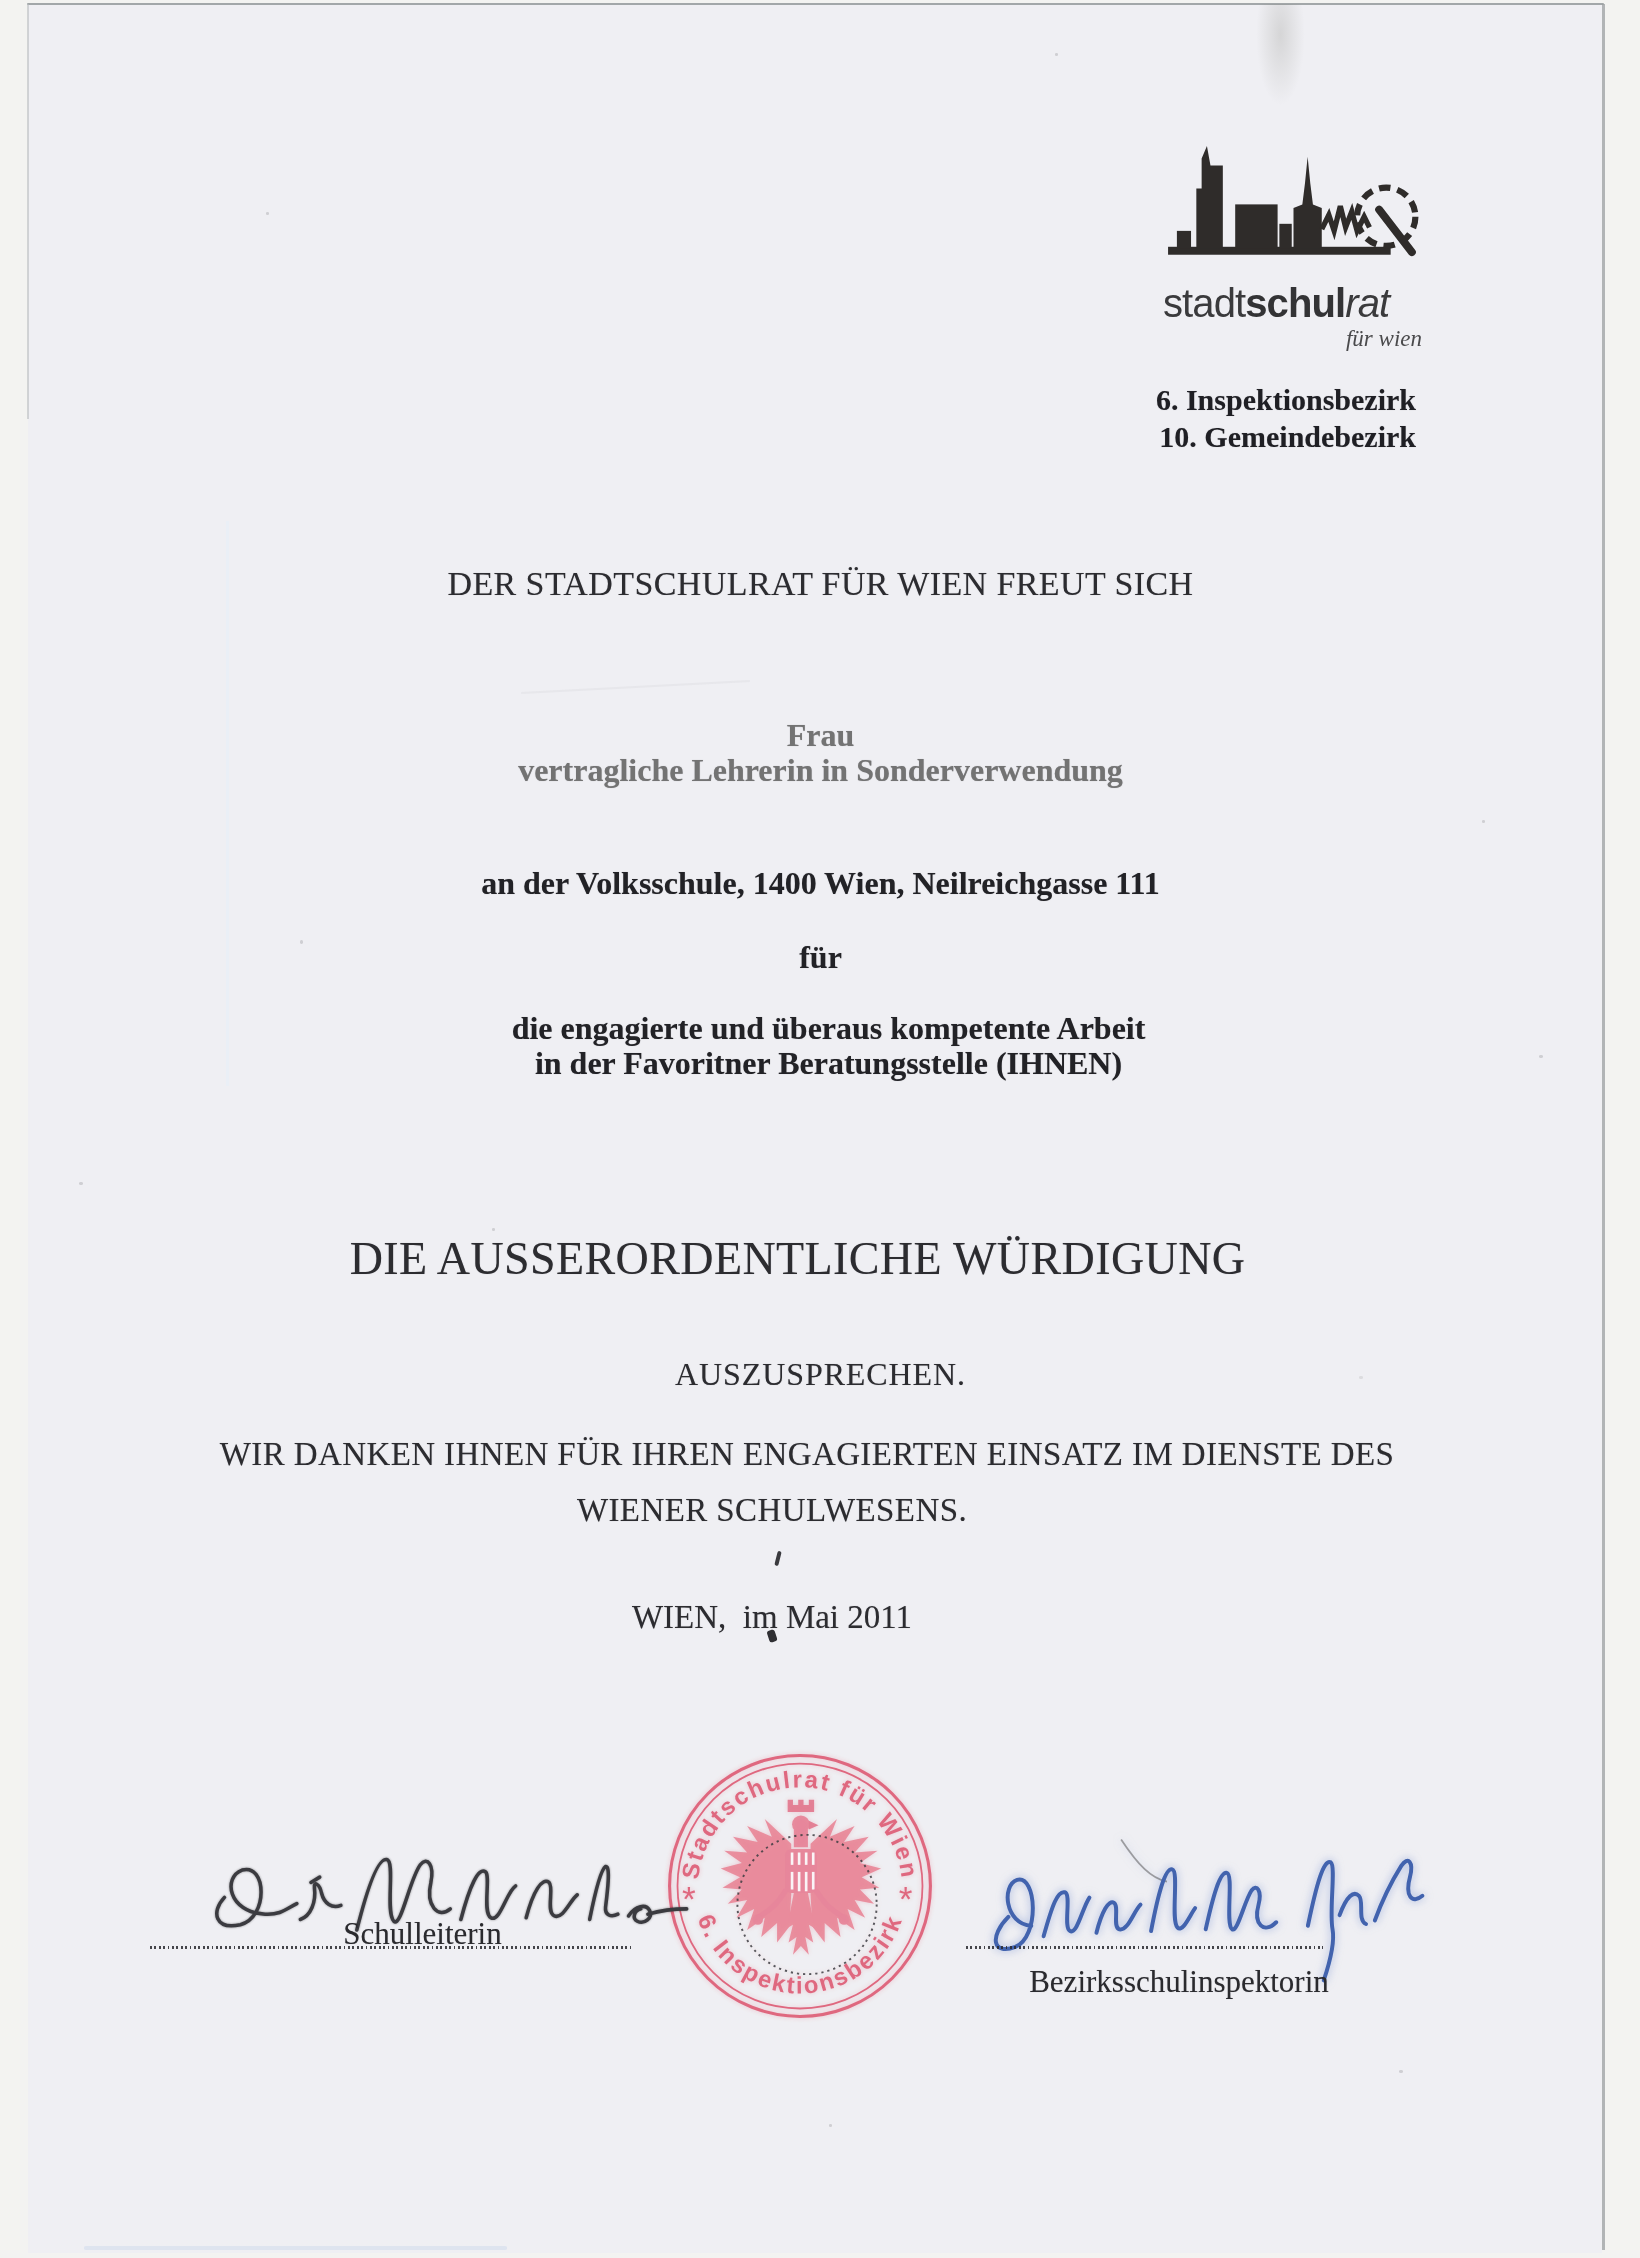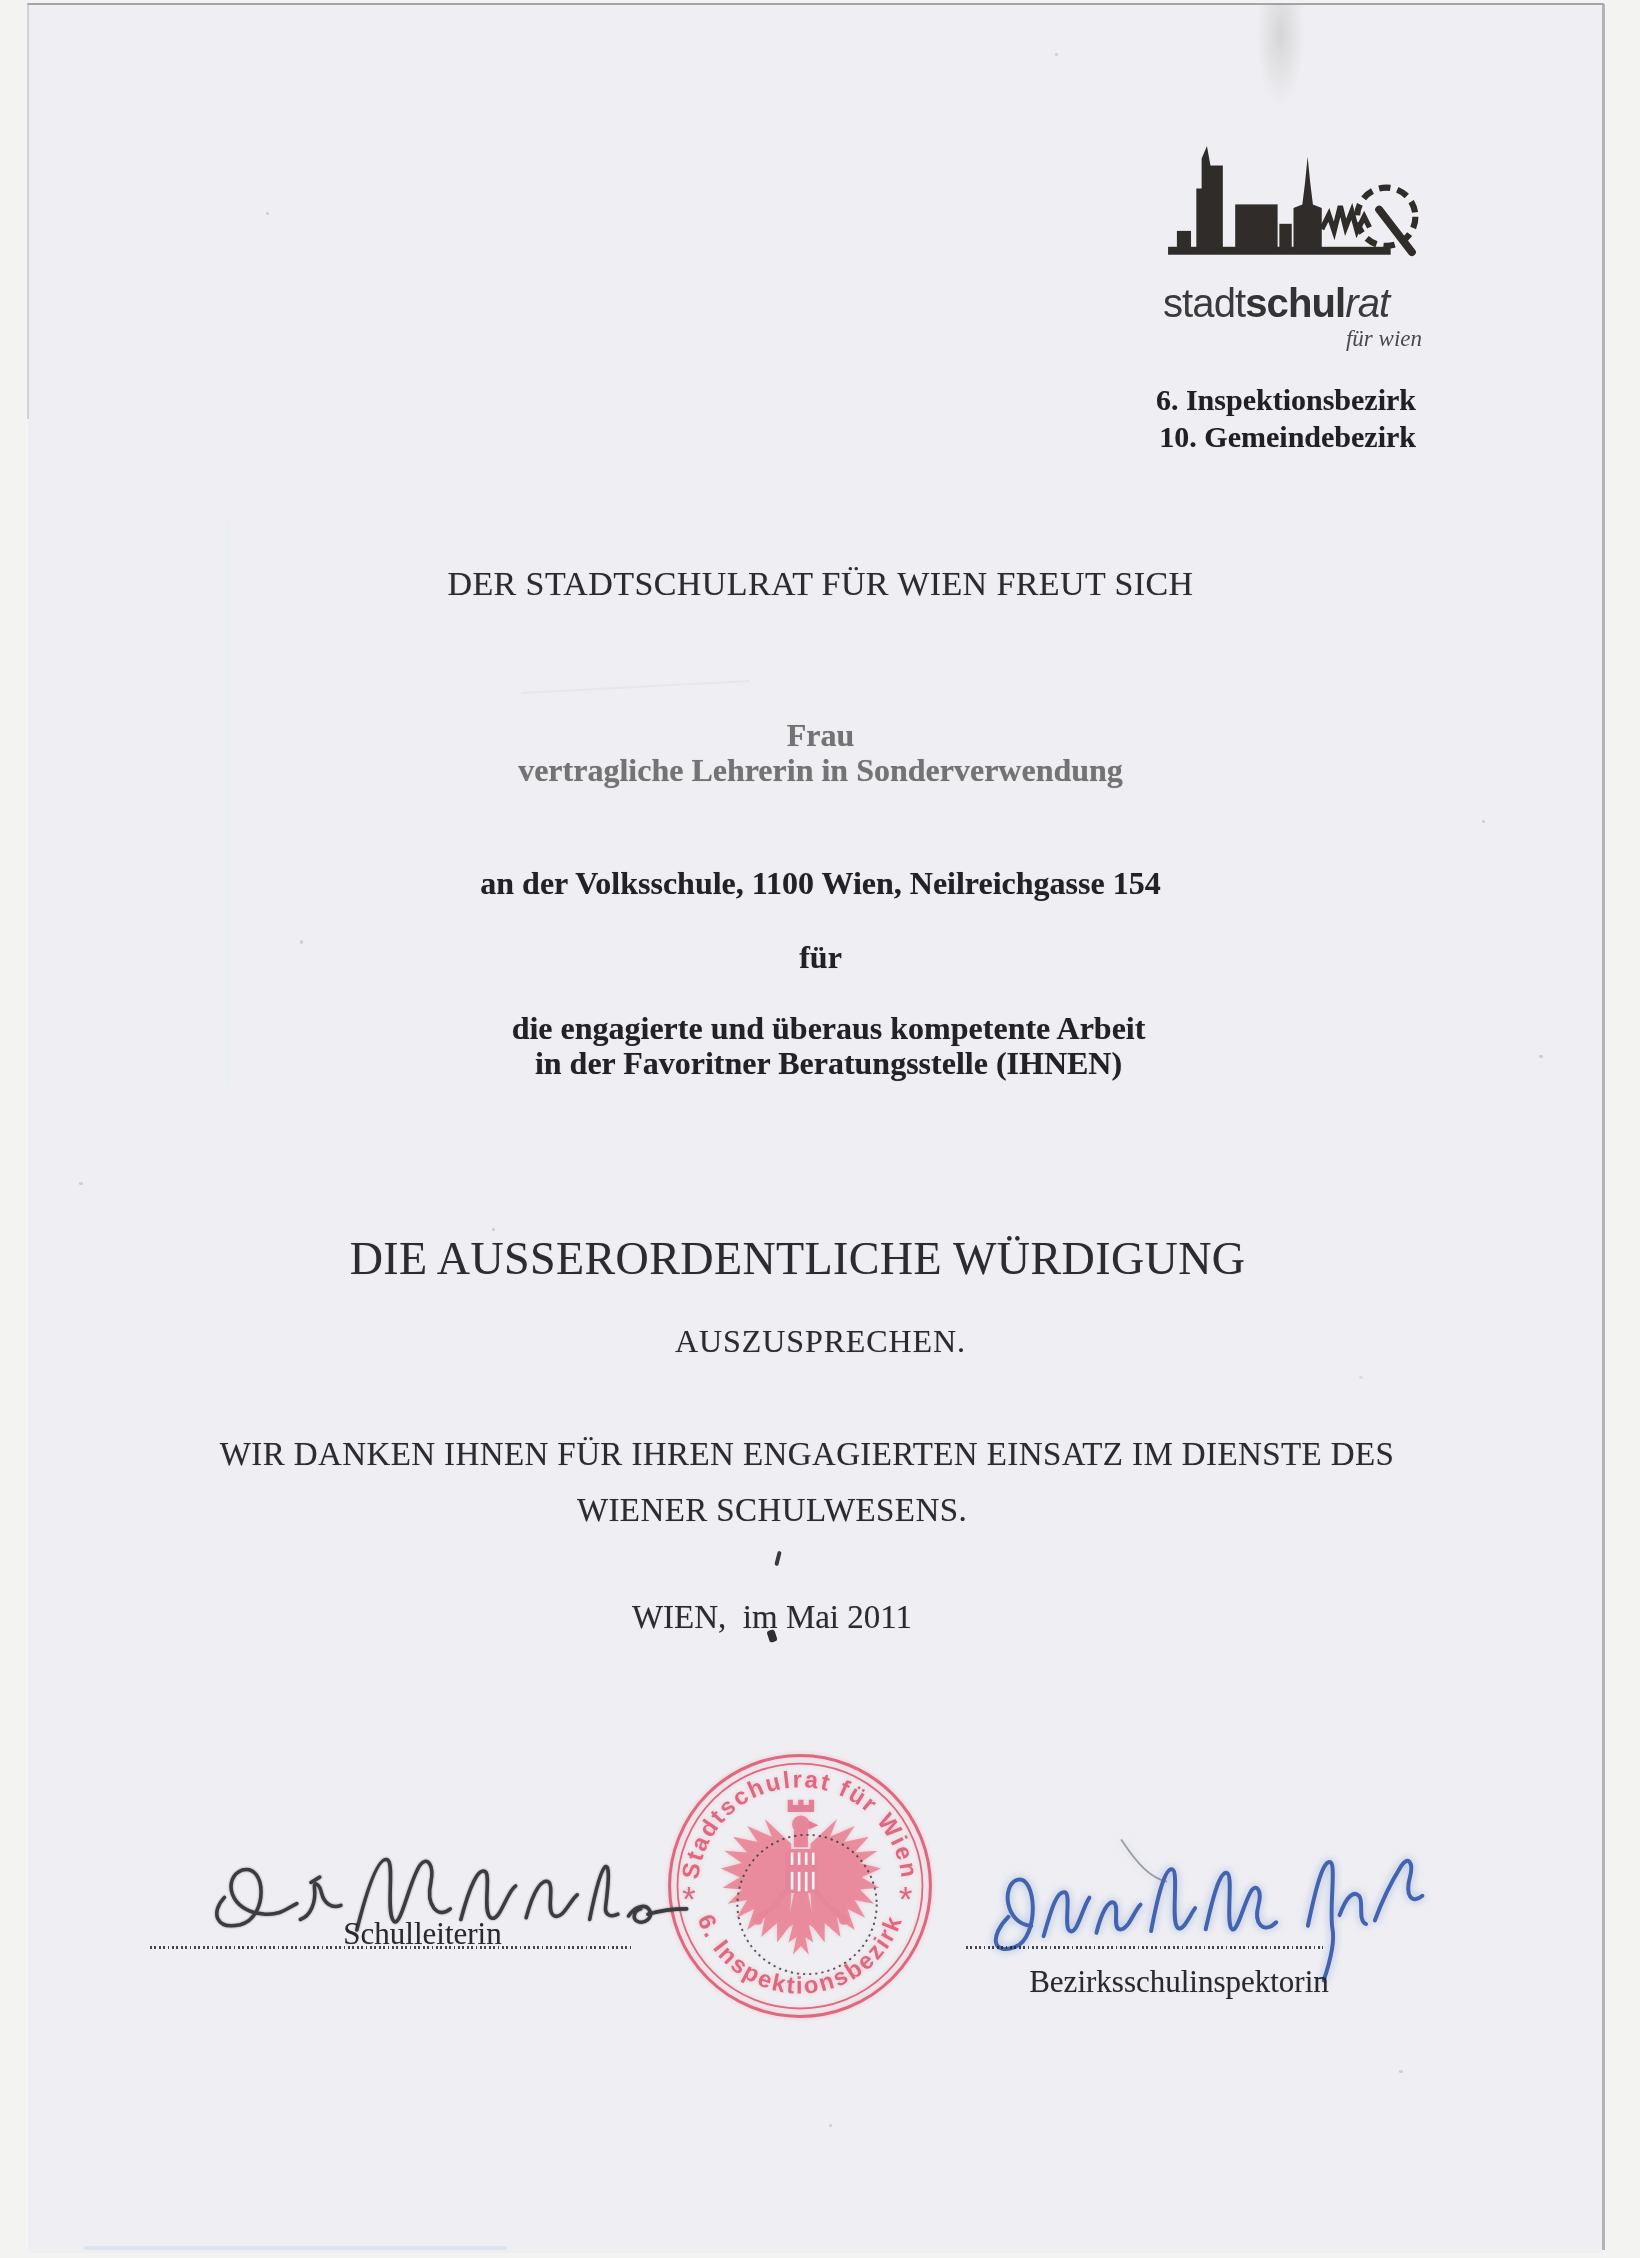--- a/index.html
+++ b/index.html
@@ -26,21 +26,21 @@
   .doc-text{position:absolute;left:0;width:1641px;text-align:center;
     text-shadow:0 0 0.9px rgba(40,40,45,.35);}
   #district{left:auto;right:225px;width:529px;top:381px;text-align:right;
     font-size:30px;font-weight:bold;line-height:37px;color:#1f1f24;}
   #intro{top:565px;font-size:34px;letter-spacing:0.4px;color:#2c2c30;}
   #recipient{top:718px;font-size:32px;font-weight:bold;line-height:35px;color:#737373;}
   #school-line{top:865px;font-size:32px;font-weight:bold;color:#222226;}
   #for-word{top:939px;font-size:32px;font-weight:bold;color:#222226;}
   #reason{top:1011px;font-size:32px;font-weight:bold;line-height:35px;color:#222226;padding-left:8px;}
   #award1{top:1232px;width:1595px;font-size:46px;letter-spacing:0.4px;color:#2c2c30;}
-  #award2{top:1323px;font-size:32px;letter-spacing:0.9px;color:#2c2c30;}
+  #award2{top:1356px;font-size:32px;letter-spacing:0.9px;color:#2c2c30;}
   #thanks{top:1426px;width:1614px;font-size:33px;line-height:56px;letter-spacing:0.4px;color:#2c2c30;}
   #thanks .l2{transform:translateX(-35px);}
   #dateline{top:1599px;width:1544px;font-size:33px;white-space:pre;color:#2c2c30;}
 
   
   #logo-skyline{left:1161px;top:139px;}
   #logo-word{left:1163px;top:281px;width:265px;font-family:"Liberation Sans","DejaVu Sans",sans-serif;
     font-size:40px;letter-spacing:-0.9px;color:#3a3a3c;white-space:nowrap;}
   #logo-word .b{font-weight:bold;color:#333335;}
   #logo-word .i{font-style:italic;text-align:right;}
@@ -117,21 +117,21 @@
   <div>10. Gemeindebezirk</div>
 </div>
 
 <div class="doc-text" id="intro">DER STADTSCHULRAT FÜR WIEN FREUT SICH</div>
 
 <div class="doc-text" id="recipient">
   <div>Frau</div>
   <div>vertragliche Lehrerin in Sonderverwendung</div>
 </div>
 
-<div class="doc-text" id="school-line">an der Volksschule, 1100 Wien, Neilreichgasse 154</div>
+<div class="doc-text" id="school-line">an der Volksschule, 1400 Wien, Neilreichgasse 111</div>
 <div class="doc-text" id="for-word">für</div>
 
 <div class="doc-text" id="reason">
   <div>die engagierte und überaus kompetente Arbeit</div>
   <div>in der Favoritner Beratungsstelle (IHNEN)</div>
 </div>
 
 <div class="doc-text" id="award1">DIE AUSSERORDENTLICHE WÜRDIGUNG</div>
 <div class="doc-text" id="award2">AUSZUSPRECHEN.</div>
 

